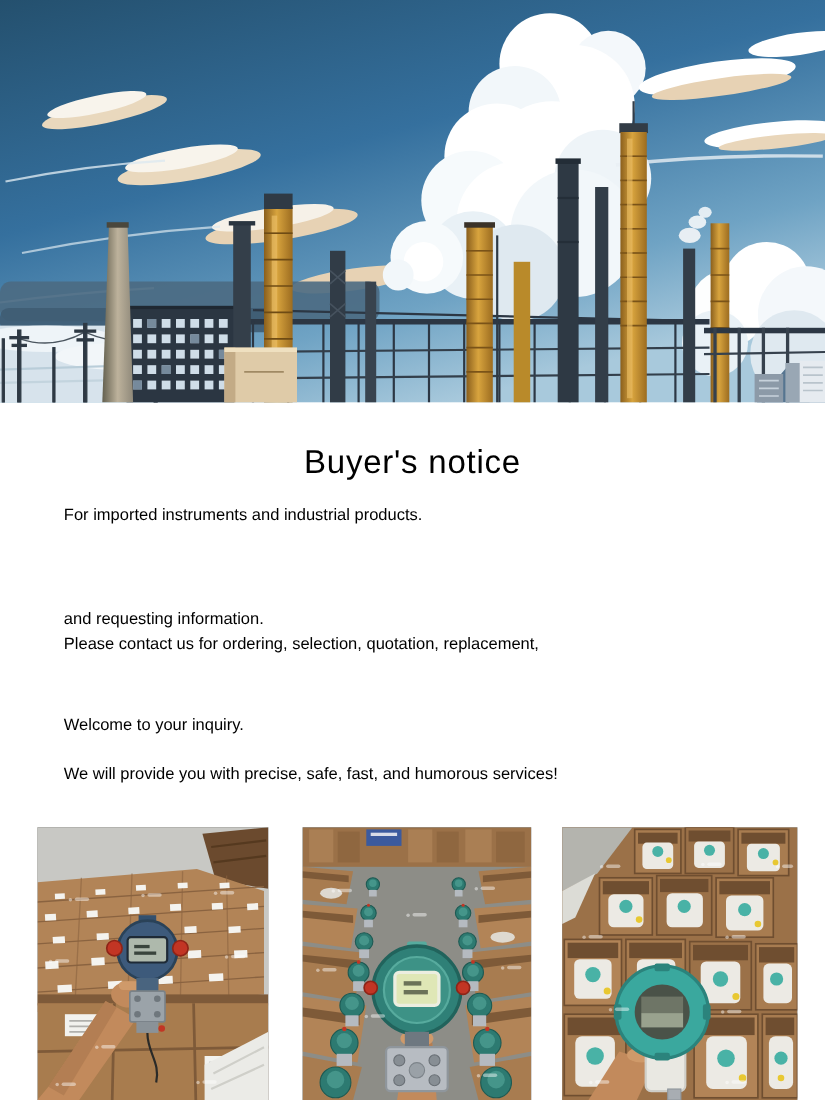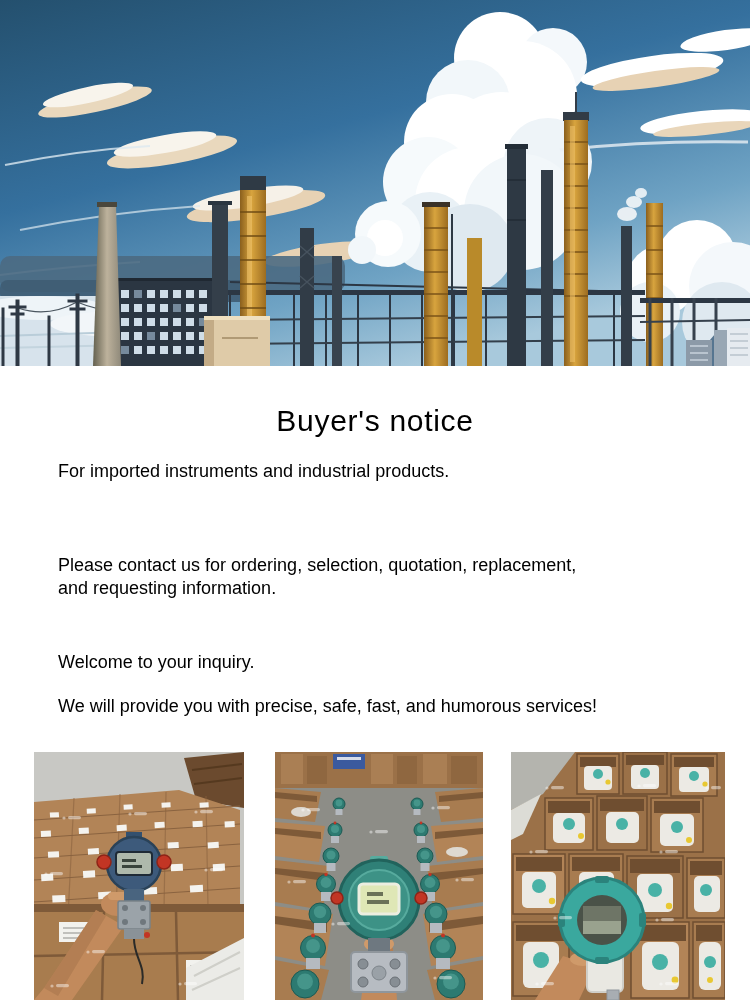--- a/index.html
+++ b/index.html
@@ -8,21 +8,21 @@
     background:#ffffff;overflow:hidden;color:#000;
     font-family:Liberation Sans, sans-serif;
   }
   .hero{position:absolute;top:0;left:0;width:750px;height:366px;}
   .hero svg{display:block;}
   .page-title{
     position:absolute;top:383px;left:0;width:750px;text-align:center;
     font-size:30px;line-height:36px;font-weight:400;letter-spacing:0.7px;
   }
   .para{
-    position:absolute;left:58px;font-size:18px;line-height:23px;
+    position:absolute;left:58px;font-size:15px;line-height:23px;
     white-space:nowrap;font-weight:400;
   }
   .p1{top:442px}.p2{top:486px}.p3{top:536px}.p4{top:591px}.p5{top:633px}.p6{top:677px}
   .photo{position:absolute;top:752px;height:248px;overflow:hidden;background:#8d8d87;}
   .photo svg{display:block;}
   .ph1{left:34px;width:210px}
   .ph2{left:275px;width:208px}
   .ph3{left:511px;width:214px}
 </style>
 </head>
@@ -299,22 +299,22 @@
       </g>
     </svg>
   </div>
 
   <h1 class="page-title">Buyer's notice</h1>
 
   <p class="para p1">
     <span>For imported instruments and industrial products.</span>
   </p>
   <p class="para p3">
+    <span style="display:block">and requesting information.</span>
     <span style="display:block">Please contact us for ordering, selection, quotation, replacement,</span>
-    <span style="display:block">and requesting information.</span>
   </p>
   <p class="para p6">
     <span>We will provide you with precise, safe, fast, and humorous services!</span>
   </p>
   <p class="para p5">
     <span>Welcome to your inquiry.</span>
   </p>
 
   <figure class="photo ph1" style="margin:0">
     <svg width="210" height="248" viewBox="0 0 210 248">

